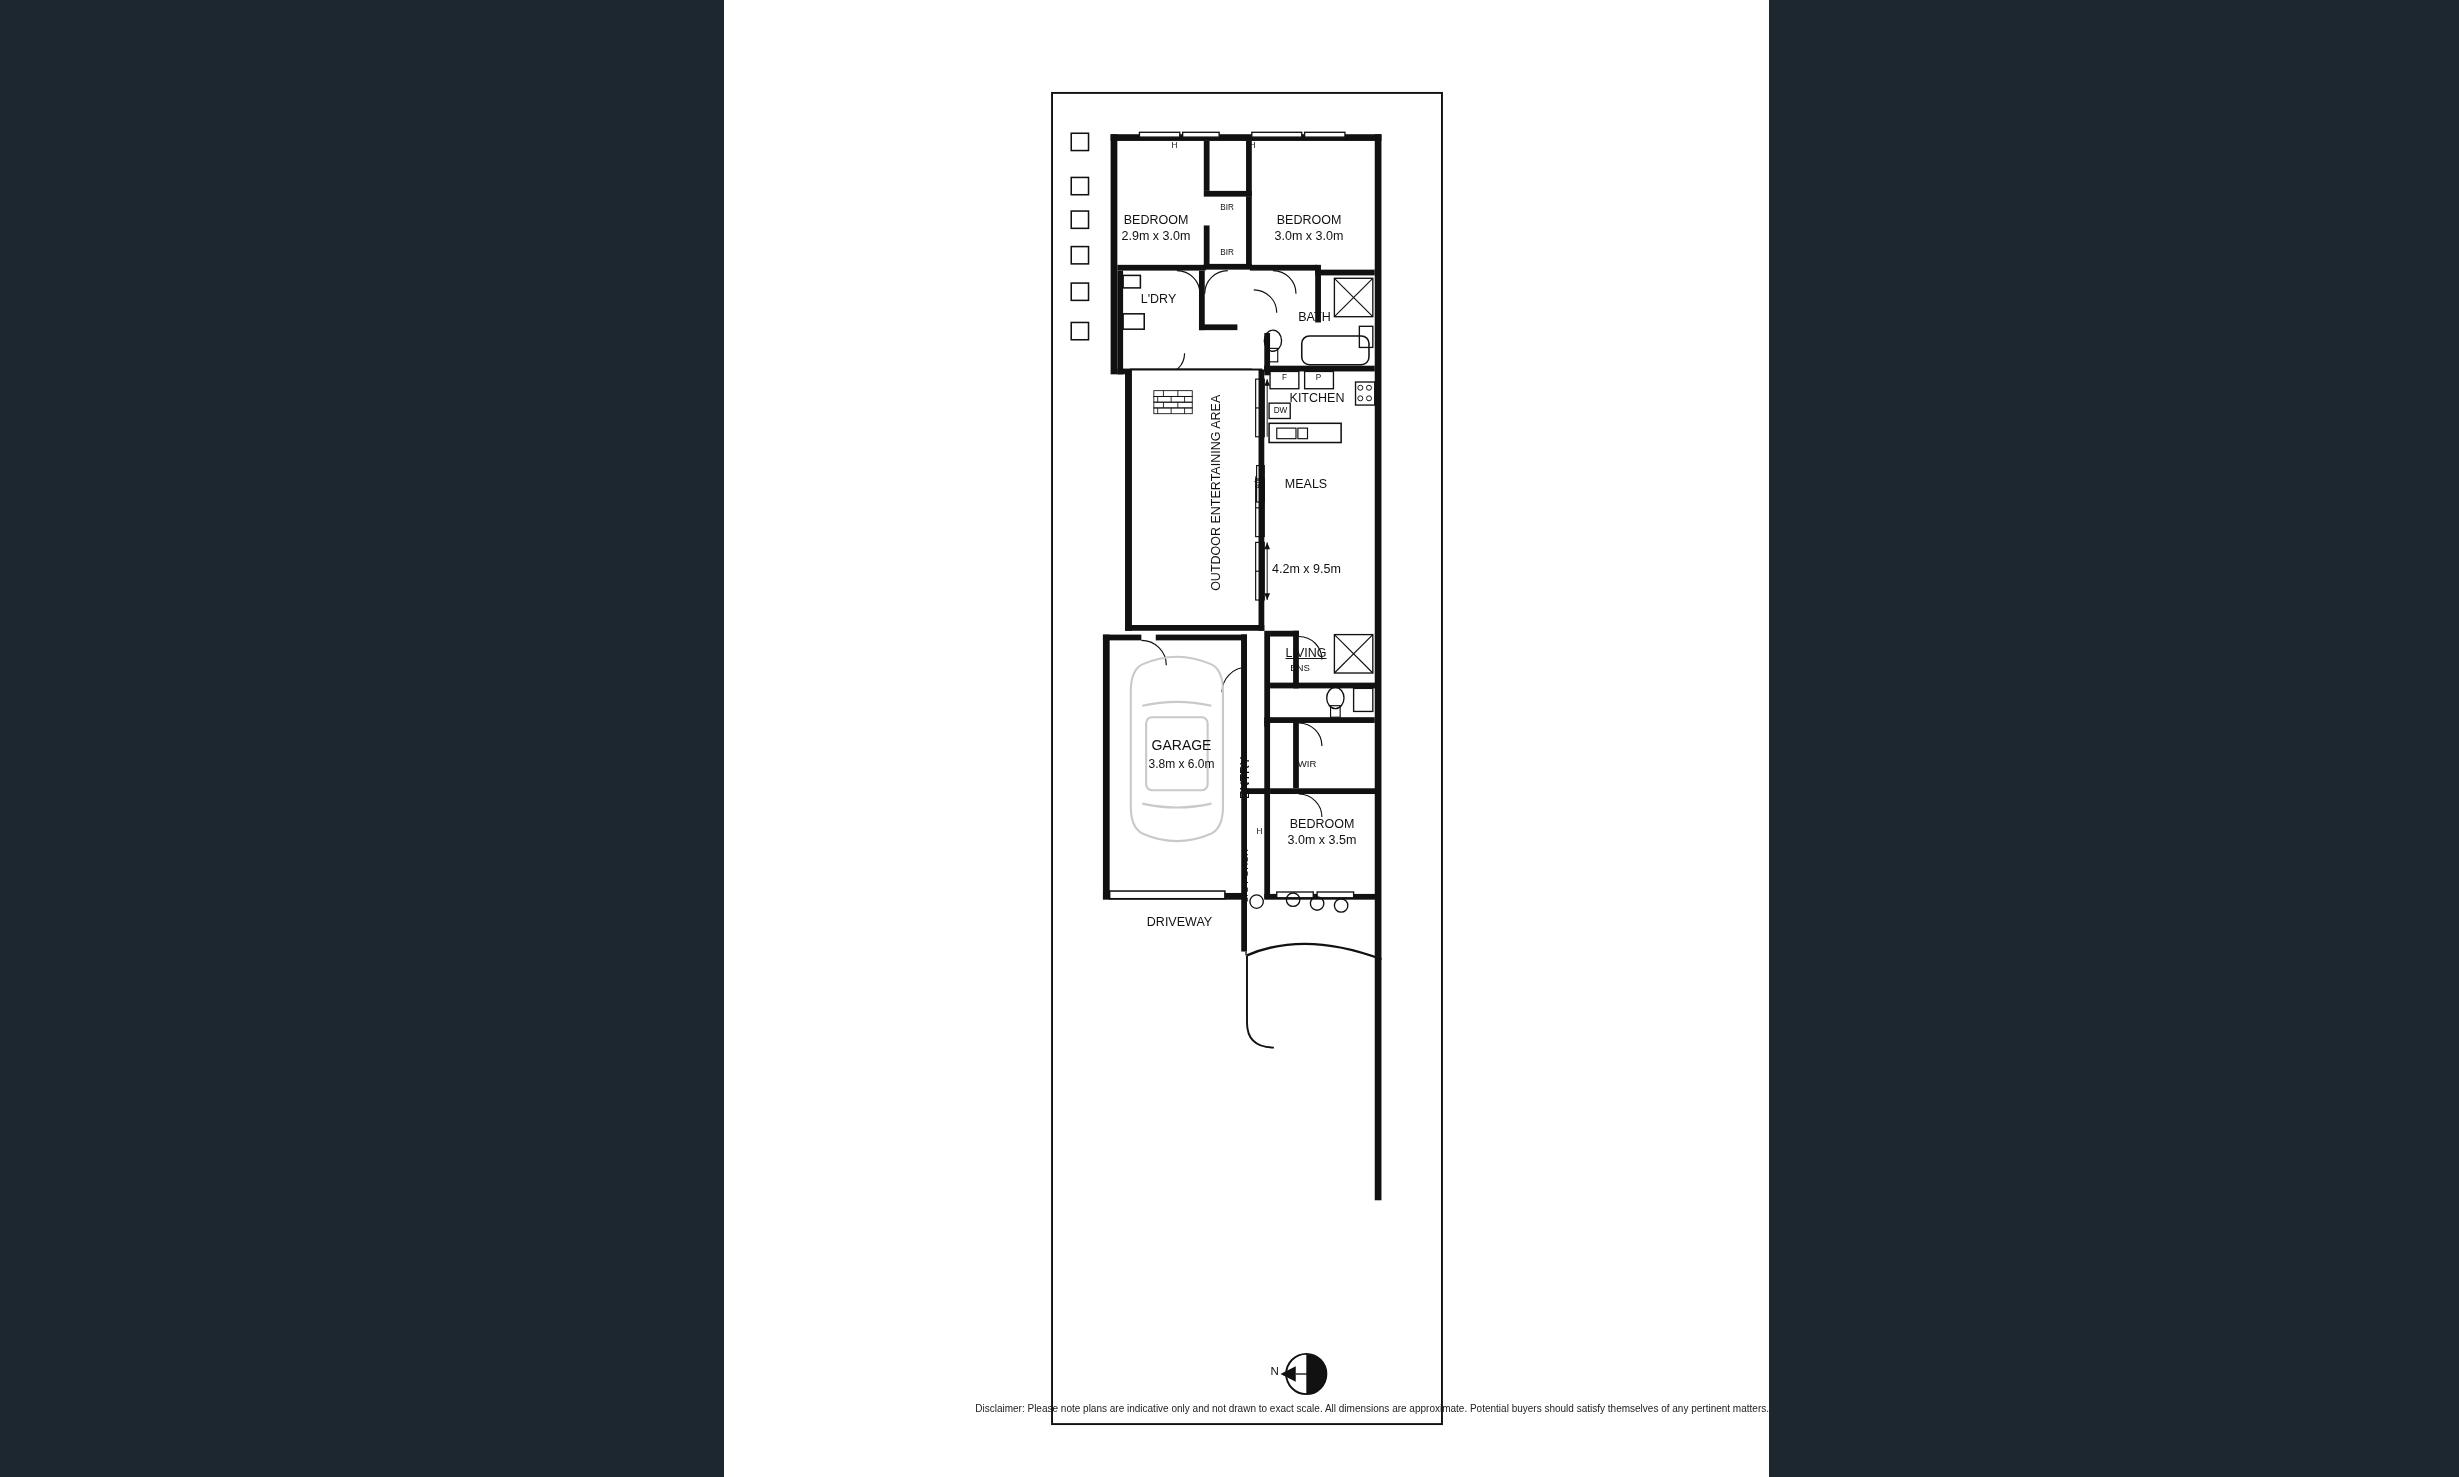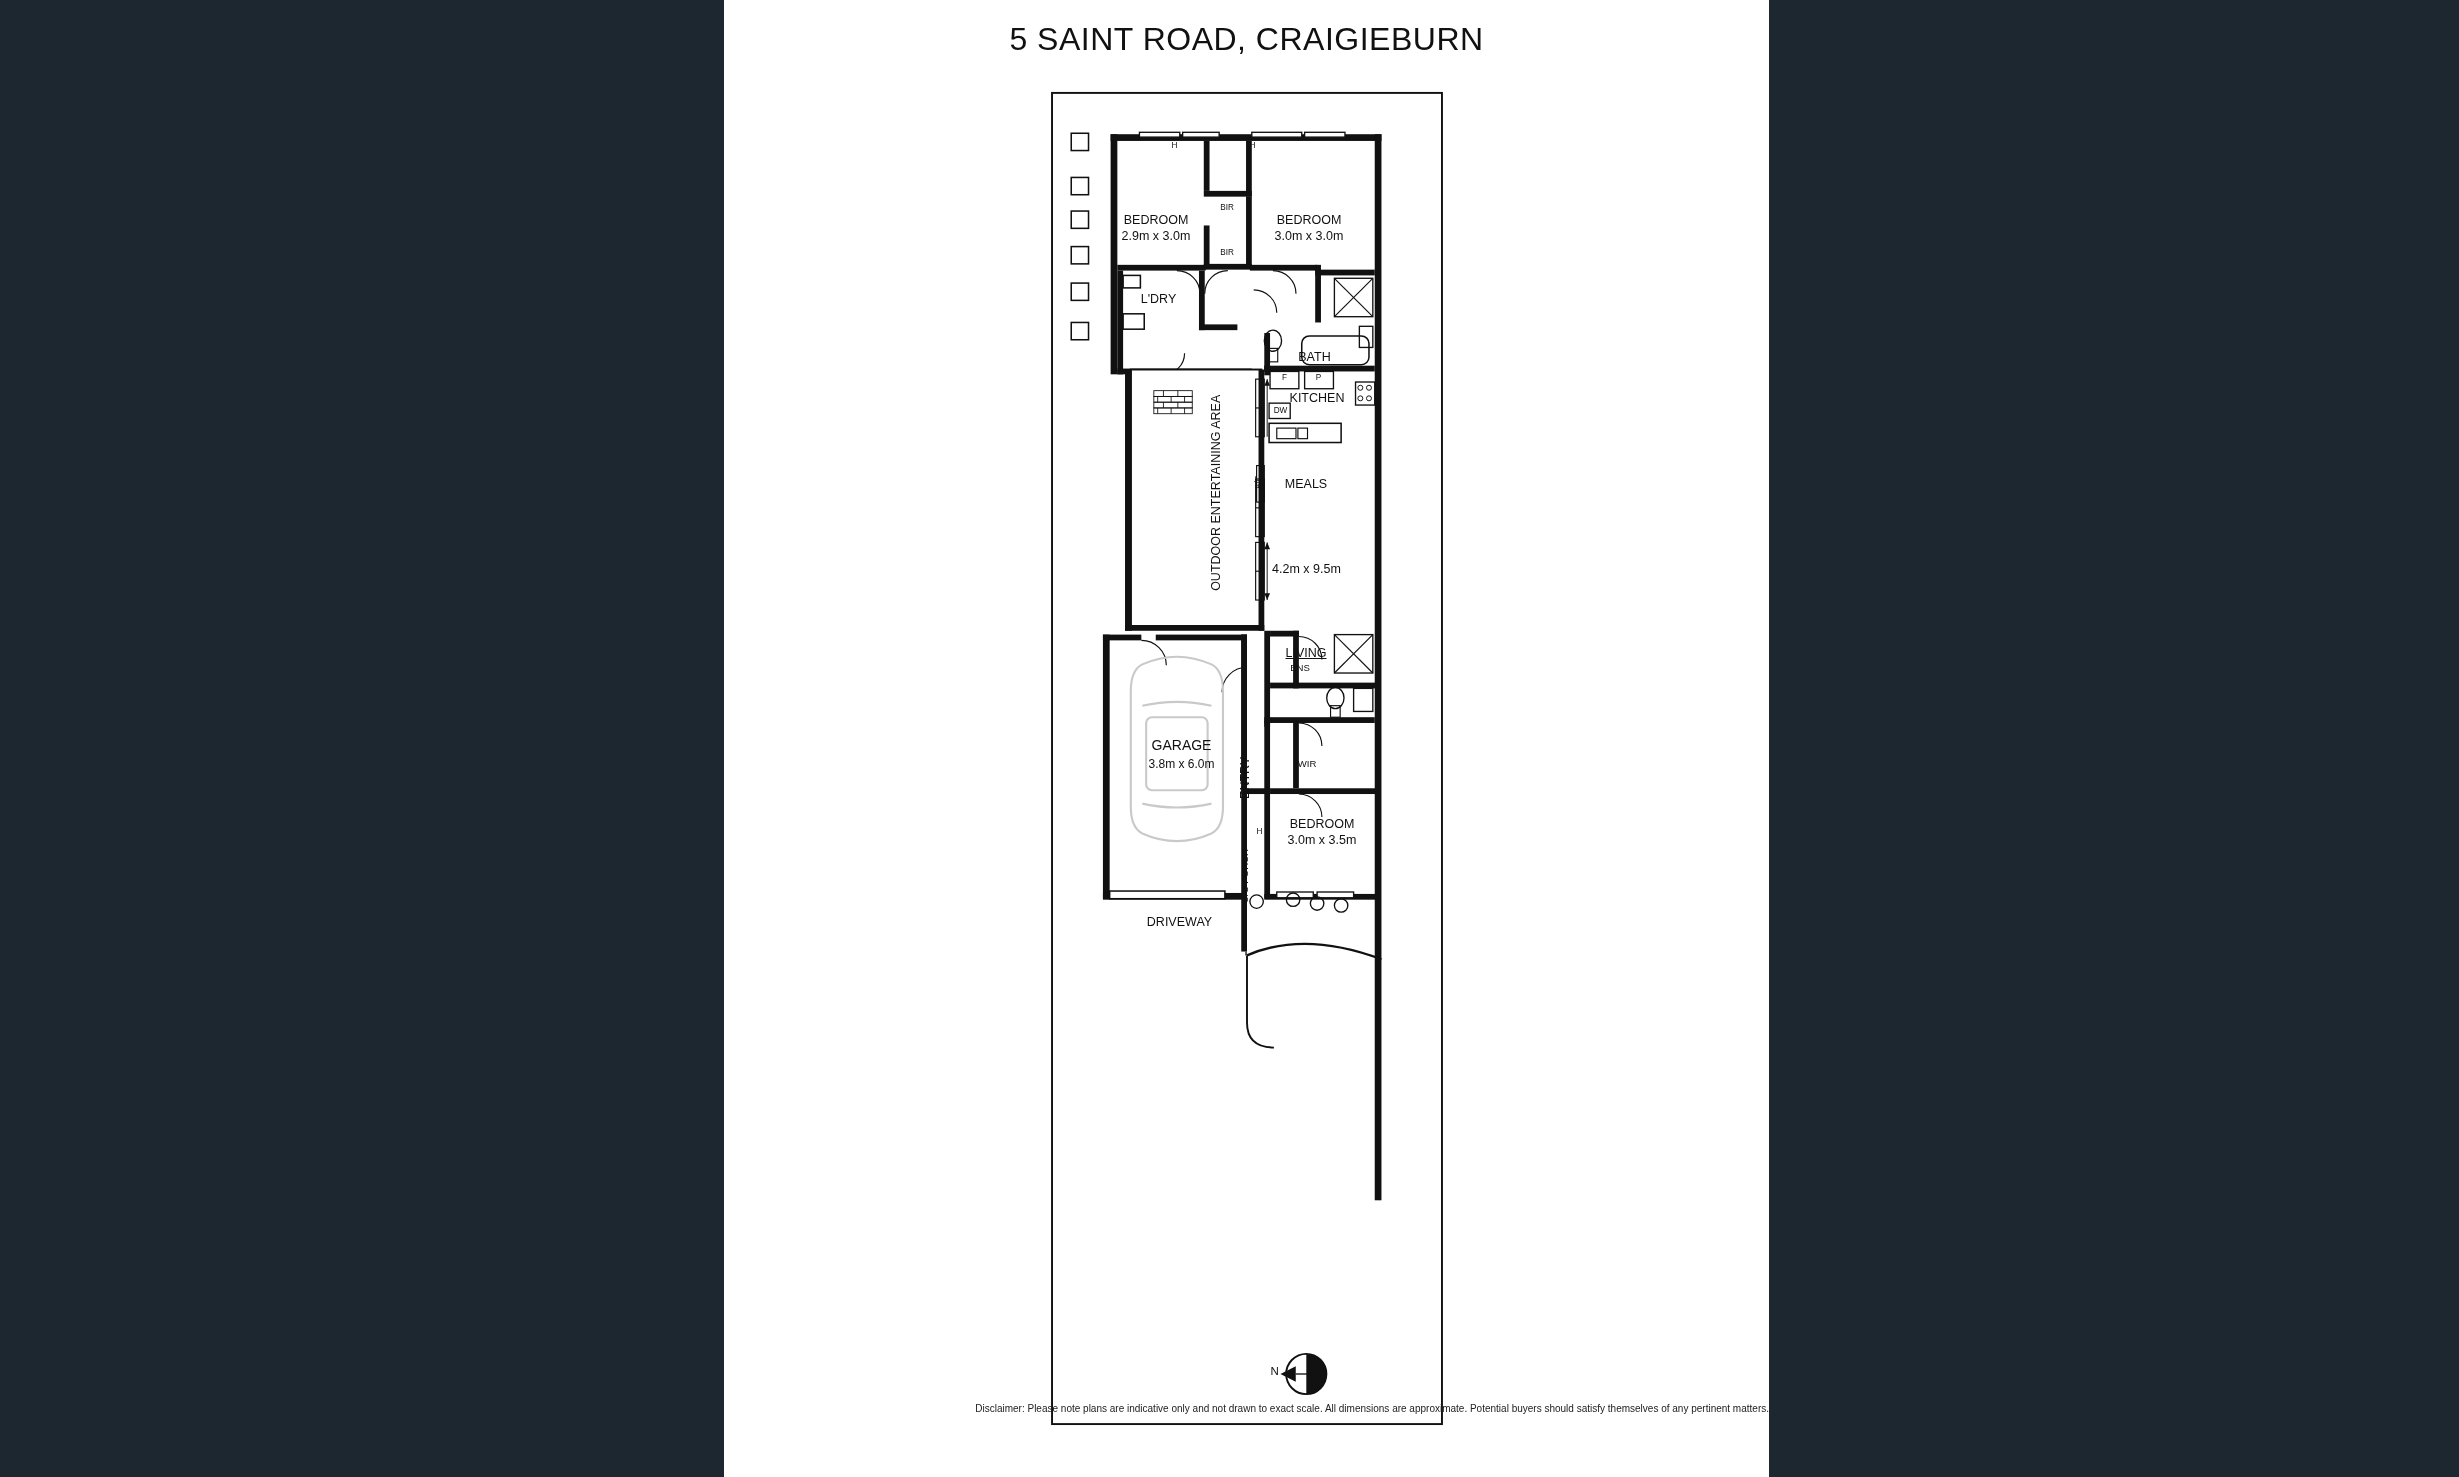--- a/index.html
+++ b/index.html
@@ -70,21 +70,20 @@
     top: 1345px;
     width: 67px;
     height: 58px;
   }
 </style>
 </head>
 <body>
 
 <div id="page">
 
-  <div id="title">5 SAINT ROAD, CRAIGIEBURN</div>
 
   <div id="plan">
     <svg width="394" height="1335" viewBox="0 0 410 1390">
 
       <rect x="2" y="2" width="406" height="1386" fill="#ffffff" stroke="#111" stroke-width="2"></rect>
 
       <rect x="63" y="45" width="282" height="7" fill="#111"></rect>
 
       <rect x="63" y="45" width="7" height="250" fill="#111"></rect>
 
@@ -262,21 +261,21 @@
       <span>2.9m x 3.0m</span>
     </div>
 
     <div class="lbl" style="left:208px; top:122px; width:102px;">
       <span>BEDROOM</span><br>
       <span>3.0m x 3.0m</span>
     </div>
 
     <div class="lbl" style="left:69px; top:201px; width:79px;">L'DRY</div>
 
-    <div class="lbl" style="left:231px; top:219px; width:67px;margin-top:40px;">BATH</div>
+    <div class="lbl" style="left:231px; top:219px; width:67px;">BATH</div>
 
     <div class="lbl" style="left:219px; top:300px; width:96px;">KITCHEN</div>
 
     <div class="lbl" style="left:208px; top:386px; width:96px;">MEALS</div>
     <div class="lbl" style="left:199px; top:471px; width:115px;">4.2m x 9.5m</div>
     <div class="lbl" style="left:208px; top:555px; width:96px;text-decoration:underline;">LIVING</div>
 
     <div class="lbl vert" style="left:61px; top:394px; width:211px;">OUTDOOR ENTERTAINING AREA</div>
 
     <div class="lbl big" style="left:69px; top:646px; width:125px;">

